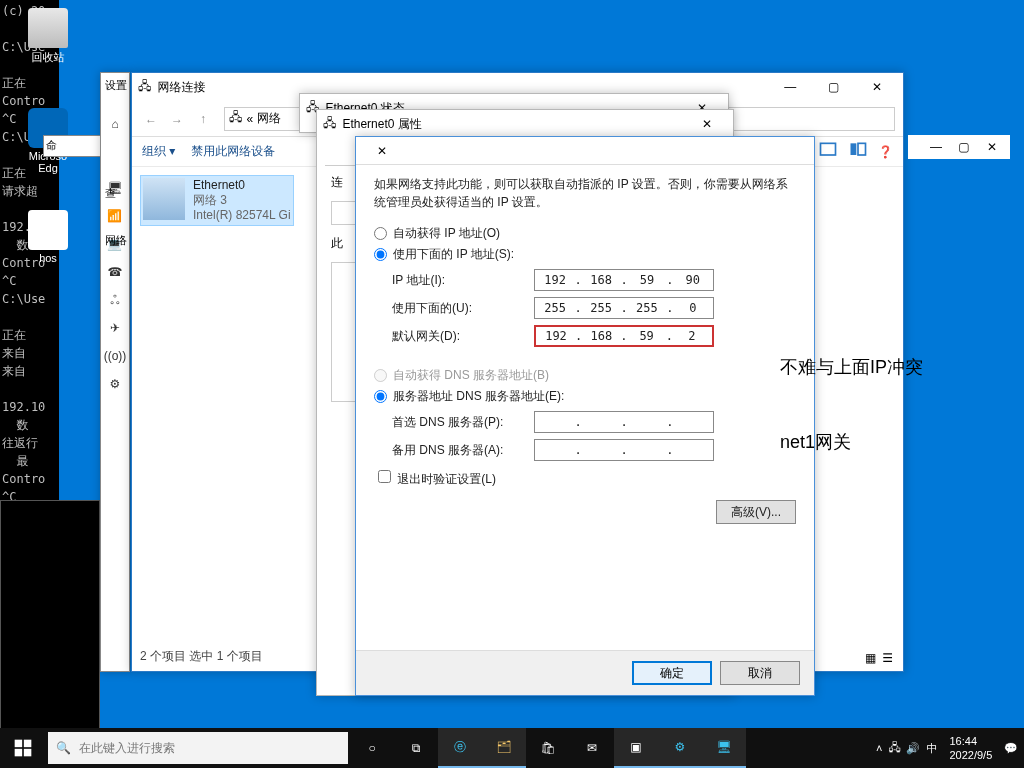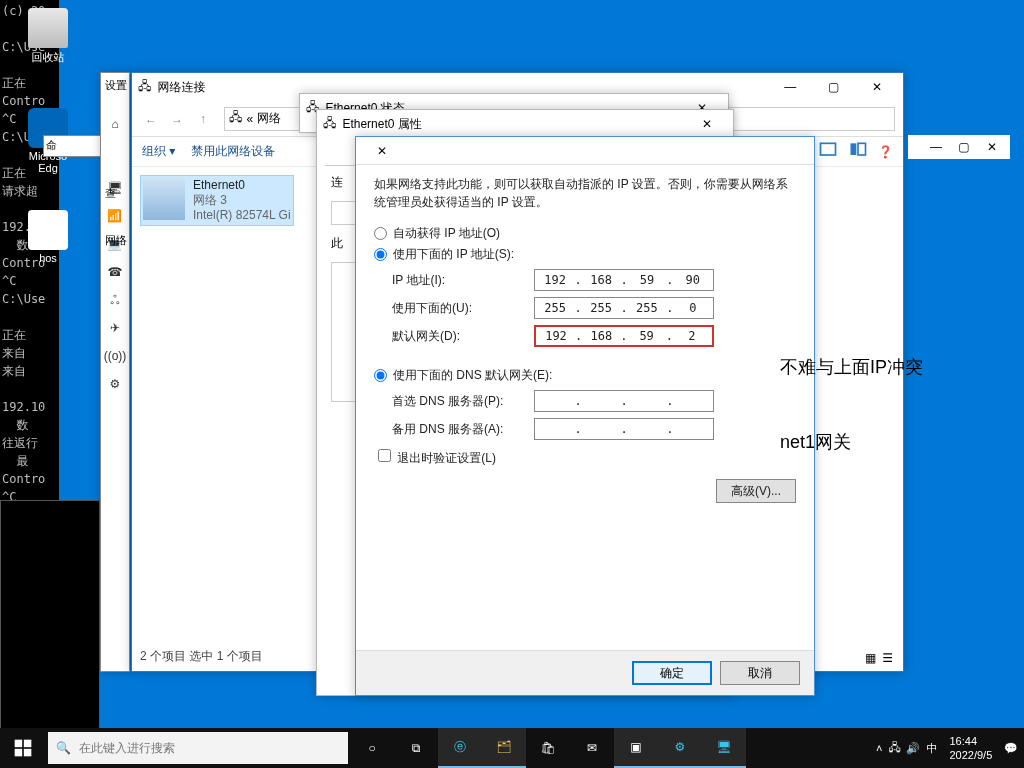--- a/index.html
+++ b/index.html
@@ -274,23 +274,27 @@
     </div>
     <div class="row">
       <label>默认网关(D):</label>
       <div class="ipf hl">
         <span>192</span>.<span>168</span>.<span>59</span>.<span>2</span>
       </div>
     </div>
 
     <div style="height:10px"></div>
 
+    <div class="radio disabled">
+      <input type="radio" name="dnsmode" disabled="" style="">
+        <span>自动获得 DNS 服务器地址(B)</span>
+    </div>
     <div class="radio">
       <input type="radio" name="dnsmode" checked="" style="">
-        <span>使用下面的 DNS 默认网关(E):</span>
+        <span>服务器地址 DNS 服务器地址(E):</span>
     </div>
     <div class="row">
       <label>首选 DNS 服务器(P):</label>
       <div class="ipf"><span></span>.<span></span>.<span></span>.<span></span></div>
     </div>
     <div class="row">
       <label>备用 DNS 服务器(A):</label>
       <div class="ipf"><span></span>.<span></span>.<span></span>.<span></span></div>
     </div>
 

